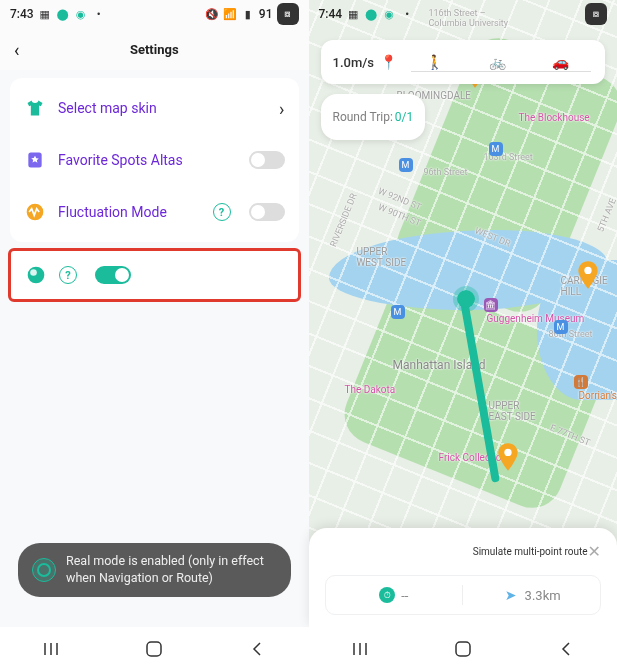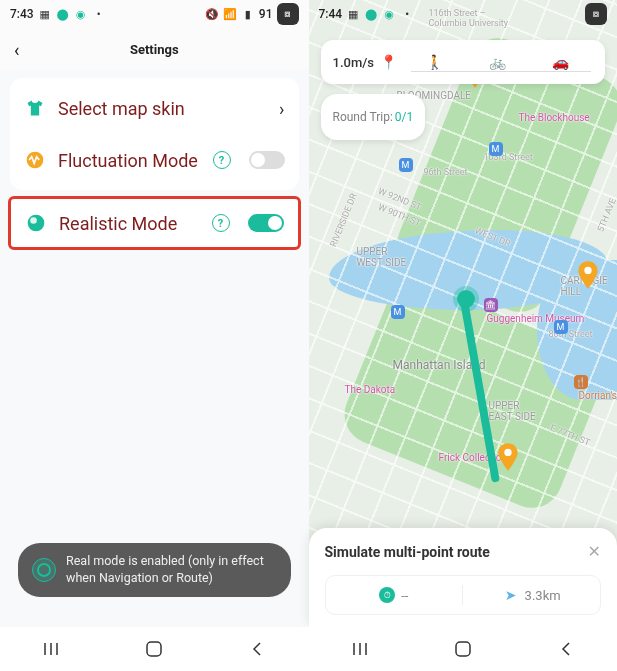--- a/index.html
+++ b/index.html
@@ -82,21 +82,21 @@
     height: 52px;
     padding: 0 14px;
     gap: 12px;
   }
   .setting-icon {
     width: 22px; height: 22px;
     display: flex; align-items: center; justify-content: center;
     border-radius: 5px;
   }
   .setting-icon svg { width: 20px; height: 20px; }
-  .setting-label { flex: 1; font-size: 18px; color: #7f1d1d; }
+  .setting-label { flex: 1; font-size: 14px; color: #6d28d9; }
   .chevron { font-size: 18px; color: #333; }
   .help-icon {
     width: 18px; height: 18px; border: 1.5px solid #1abc9c; border-radius: 50%;
     display: flex; align-items: center; justify-content: center;
     color: #1abc9c; font-size: 11px; font-weight: bold; margin-right: 6px;
   }
   .toggle {
     width: 36px; height: 18px; border-radius: 10px; background: #ddd; position: relative;
   }
   .toggle::after {
@@ -259,21 +259,21 @@
     position: absolute;
     bottom: 44px;
     left: 0; right: 0;
     background: #fff;
     border-radius: 18px 18px 0 0;
     padding: 14px 16px 12px;
     box-shadow: 0 -2px 12px rgba(0,0,0,0.1);
     z-index: 15;
   }
   .panel-title-row { display:flex; align-items:center; }
-  .panel-title { flex:1; text-align:left; font-size: 14px; font-weight:700; color:#333; }
+  .panel-title { flex:1; text-align:right; font-size: 10px; font-weight:400; color:#333; }
   .panel-close { color:#aaa; font-size: 16px; }
   .panel-stats {
     margin-top: 14px;
     border:1px solid #eef0f2; border-radius: 10px;
     height: 40px;
     display:flex; align-items:center;
   }
   .stat { flex:1; display:flex; align-items:center; justify-content:center; gap:6px; font-size:13px; color:#888;}
   .stat .ico { width:16px;height:16px;border-radius:50%;background:#1abc9c;display:flex;align-items:center;justify-content:center;color:#fff;font-size:9px;}
   .stat.dist .ico { background:none;color:#5fb3e6;font-size:14px;}
@@ -321,20 +321,30 @@
     <div class="setting-row">
       <span class="setting-icon">
         <svg viewBox="0 0 24 24">
             <path fill="#1abc9c" d="M16 3l5 3-2 4-2-1v12H7V9l-2 1-2-4 5-3c0 1.5 1.5 3 4 3s4-1.5 4-3z"></path>
           </svg>
       </span>
       <span class="setting-label">Select map skin</span>
       <span class="chevron">›</span>
     </div>
 
+    <div class="setting-row">
+      <span class="setting-icon">
+        <svg viewBox="0 0 24 24">
+            <rect x="4" y="3" width="16" height="18" rx="3" fill="#7b68ee"></rect>
+            <path fill="#fff" d="M12 7l1.5 3 3 .3-2.3 2 .7 3-2.9-1.7L9.1 15l.7-3-2.3-2 3-.3z"></path>
+          </svg>
+      </span>
+      <span class="setting-label">Favorite Spots Altas</span>
+      <span class="toggle"></span>
+    </div>
 
     <div class="setting-row">
       <span class="setting-icon">
         <svg viewBox="0 0 24 24">
             <circle cx="12" cy="12" r="10" fill="#f5a623"></circle>
             <path stroke="#fff" stroke-width="2" fill="none" d="M5 12l3-4 3 8 3-8 3 4"></path>
           </svg>
       </span>
       <span class="setting-label">Fluctuation Mode</span>
       <span class="help-icon">?</span>
@@ -343,21 +353,20 @@
   </div>
 
   <div class="highlight-box">
     <div class="setting-row">
       <span class="setting-icon">
         <svg viewBox="0 0 24 24">
             <circle cx="12" cy="12" r="10" fill="#1abc9c"></circle>
             <circle cx="9" cy="9" r="4" fill="#fff" opacity="0.85"></circle>
           </svg>
       </span>
-      <span class="setting-label">Realistic Mode</span>
       <span class="help-icon">?</span>
       <span class="toggle on"></span>
     </div>
   </div>
 
   <div class="toast">
     <span class="toast-icon"></span>
     <span>Real mode is enabled (only in effect when Navigation or Route)</span>
   </div>
 

